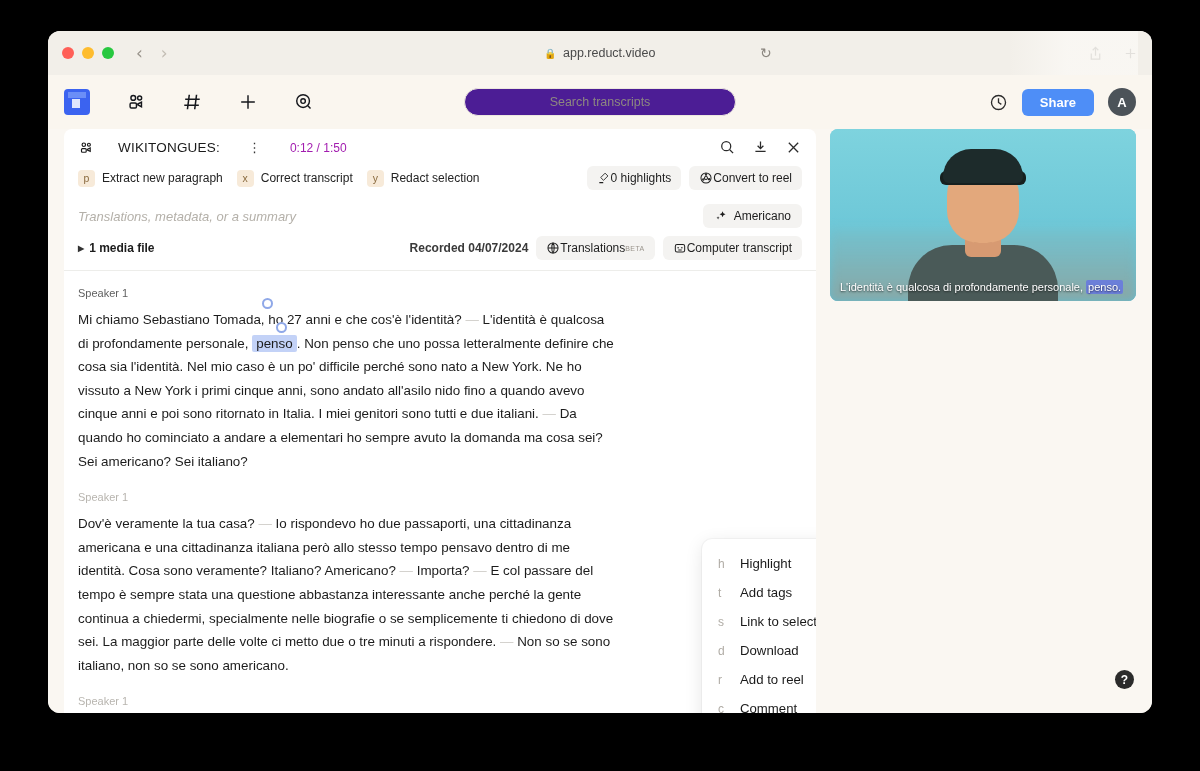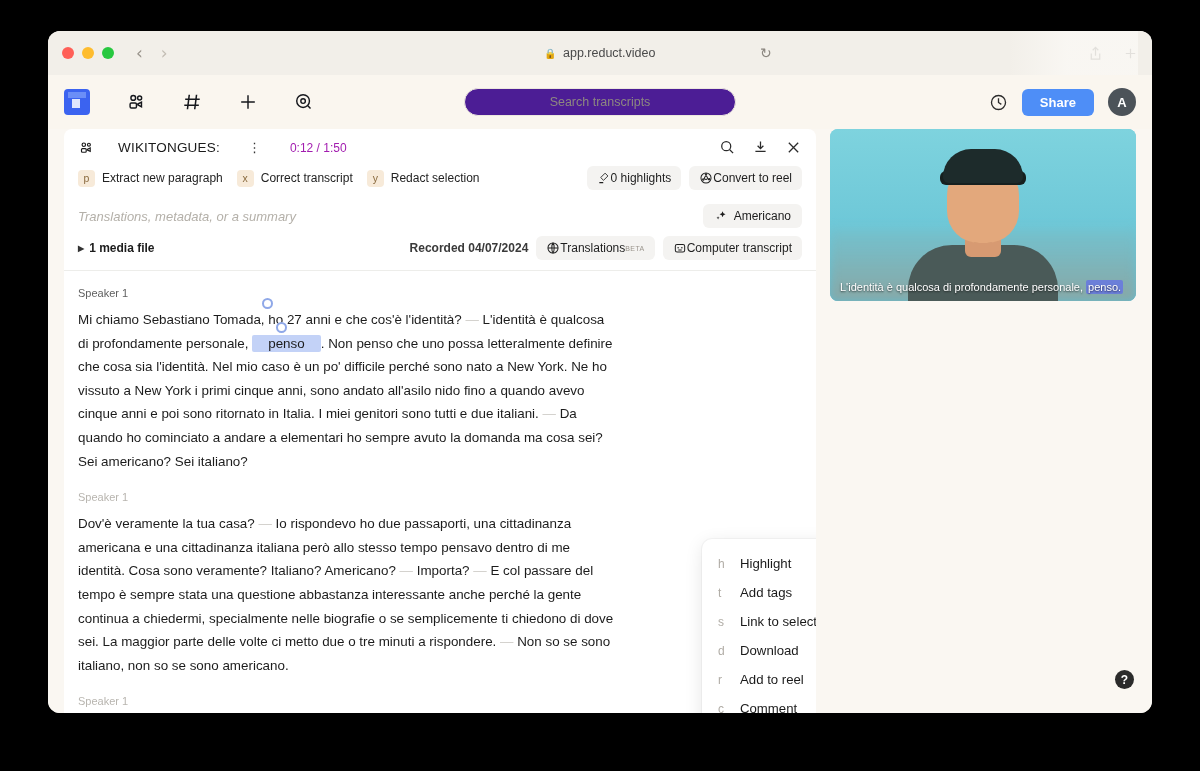--- a/index.html
+++ b/index.html
@@ -205,21 +205,21 @@
   .para {
     font-size: 13.4px; line-height: 23.6px;
     color: #1c1c1c;
     margin-bottom: 18px;
     position: relative;
   }
   .gap { color: #cfcdc8; }
   .sel {
     background: #c3d2f7;
     border-radius: 2px;
-    padding: 1px 16px;
+    padding: 1px 4px;
   }
   .handle {
     position: absolute;
     width: 11px; height: 11px;
     border: 2px solid #8fa8e8;
     background: #fff;
     border-radius: 50%;
   }
   .handle.a { left: 184px; top: -10px; }
   .handle.b { left: 198px; top: 14px; }

